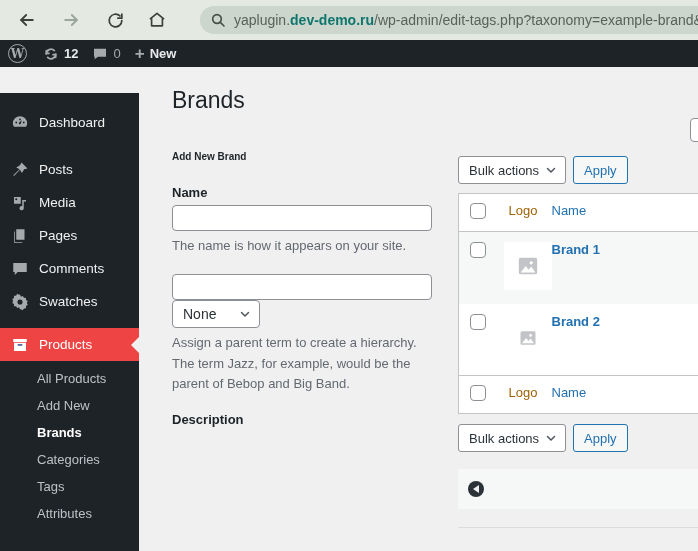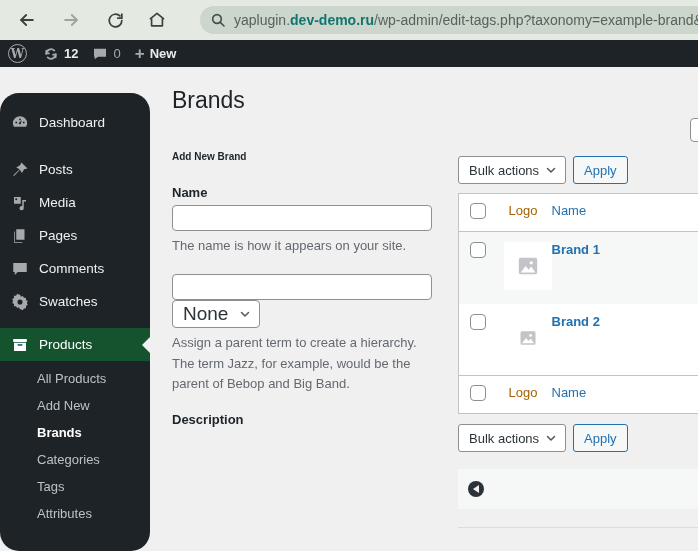--- a/index.html
+++ b/index.html
@@ -40,29 +40,29 @@
   .ab-site { margin-left:16px; font-weight:bold; }
   .ab-updates { margin-left:16px; font-weight:bold; }
   .ab-comments { margin-left:14px; }
   .ab-count-muted { color:#a7aaad; }
   .ab-new { margin-left:14px; font-weight:bold; }
   .ab-plus { font-size:17px; font-weight:bold; color:#a7aaad; line-height:1; }
   .ab-ico { color:#a7aaad; display:inline-flex; }
 
   
   .sidebar {
-    position:absolute; top:93px; left:0; width:150px; height:458px;
-    background:#1d2327; color:#f0f0f1; font-size:13.5px;border-radius:19px;
+    position:absolute; top:93px; left:0; width:139px; height:458px;
+    background:#1d2327; color:#f0f0f1; font-size:13.5px;
   }
   .sb-item { position:relative; display:flex; align-items:center; gap:10px; padding:7px 8px 7px 10px; cursor:pointer; }
   .sb-item .sb-ico { width:19px; height:19px; flex:0 0 auto; color:#a7aaad; display:inline-flex; align-items:center; justify-content:center; }
   .sb-item.first { margin-top:13px; }
   .sb-gap { height:14px; }
   .sb-gap2 { height:10px; }
-  .sb-item.active { background:#14532d; color:#fff; }
+  .sb-item.active { background:#ef4444; color:#fff; }
   .sb-item.active .sb-ico { color:#fff; }
   .sb-item.active::after {
     content:""; position:absolute; right:0; top:50%; margin-top:-8px;
     border-top:8px solid transparent; border-bottom:8px solid transparent; border-right:8px solid #f0f0f1;
   }
   .sb-sub { padding:4px 0 0 0; }
   .sb-sub-item { padding:6px 8px 6px 37px; color:#bdc1c6; font-size:13px; cursor:pointer; }
   .sb-sub-item.current { color:#fff; font-weight:bold; }
 
   
@@ -78,21 +78,21 @@
   .form-title { font-size:10px; font-weight:bold; margin-bottom:23px; }
   .f-label { display:block; font-size:13px; font-weight:600; margin-bottom:5px; color:#1d2327; }
   .f-input {
     width:260px; height:26px; background:#fff; border:1px solid #8c8f94; border-radius:4px;
     font-family:"Liberation Sans",sans-serif; font-size:13px; padding:0 6px; color:#2c3338;
   }
   .f-help { font-size:13px; color:#646970; line-height:1.6; margin-top:5px; margin-bottom:17px; }
   .f-select {
     width:88px; height:28px; background:#fff; border:1px solid #8c8f94; border-radius:4px;
     display:flex; align-items:center; justify-content:space-between; padding:0 8px 0 10px;
-    font-size:19px; color:#2c3338; cursor:pointer;
+    font-size:14px; color:#2c3338; cursor:pointer;
   }
   .f-select svg { color:#50575e; }
 
   
   .list-col { position:absolute; left:308px; top:89px; width:392px; }
   .bulk-row { display:flex; align-items:center; gap:7px; }
   .bulk-select {
     width:108px; height:28px; background:#fff; border:1px solid #8c8f94; border-radius:3px;
     display:flex; align-items:center; justify-content:space-between; padding:0 8px 0 10px;
     font-size:13px; color:#2c3338; cursor:pointer;

